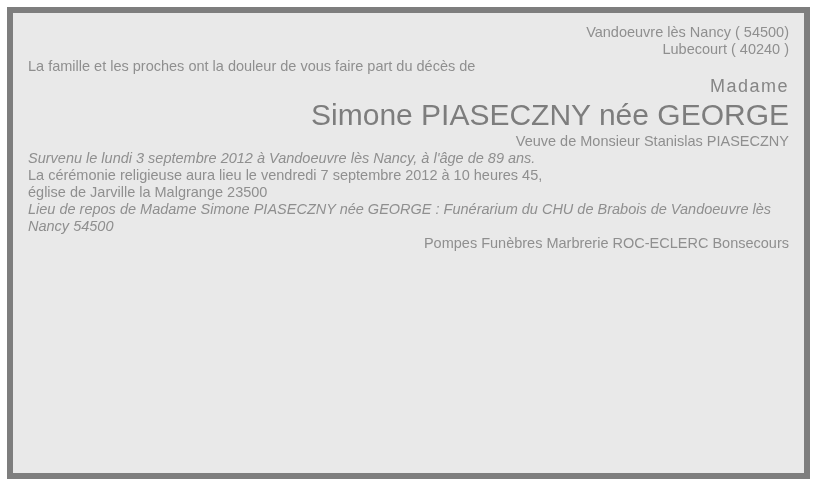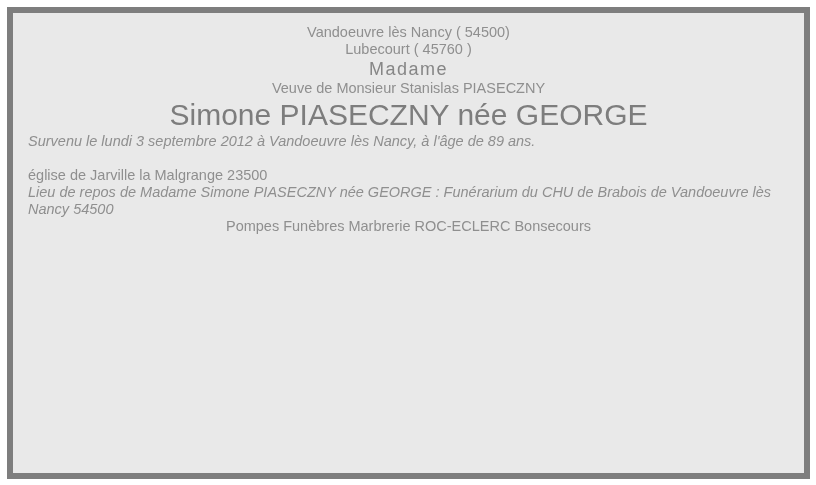--- a/index.html
+++ b/index.html
@@ -25,54 +25,55 @@
     background: #e9e9e9;
     padding: 11px 15px 0 15px;
     overflow: hidden;
   }
   .doc {
     color: #8f8f8f;
     font-size: 14.5px;
     line-height: 17px;
   }
   .doc p { margin: 0; }
-  .center { text-align: center; }
+  .center { text-align: right; }
   .intro     { margin-top: 15px; }
   .civility  { margin-top: 19px; font-size: 18px; line-height: 22px; letter-spacing: 1.5px; color: #868686; }
   .name      { margin-top: 28px; font-size: 30px; line-height: 36px; color: #7d7d7d; font-weight: 400; }
   .relation  { margin-top: 18px; }
   .death     { margin-top: 17px; font-style: italic; }
   .ceremony  { margin-top: 17px; }
   .repose    { margin-top: 15px; font-style: italic; }
   .notice    { margin-top: 9px; }
   .home      { margin-top: 12px; }
   .company   { margin-top: 19px; }
 </style>
 </head>
 <body>
 
 <div class="frame">
   <div class="doc">
 
     <p class="center locations">
       <span>Vandoeuvre lès Nancy ( 54500)</span><br>
-      <span>Lubecourt ( 45760 )</span>
+      <span>Lubecourt ( 40240 )</span>
     </p>
 
+    <p class="intro">La famille et les proches ont la douleur de vous faire part du décès de</p>
 
     <p class="center civility">Madame</p>
 
+    <p class="center name">Simone PIASECZNY née GEORGE</p>
+
     <p class="center relation">Veuve de Monsieur Stanislas PIASECZNY</p>
-
-    <p class="center name">Simone PIASECZNY née GEORGE</p>
 
     <p class="death">Survenu le lundi 3 septembre 2012 à Vandoeuvre lès Nancy, à l'âge de 89 ans.</p>
 
     <p class="ceremony">
-      <br>
+      <span>La cérémonie religieuse aura lieu le vendredi 7 septembre 2012 à 10 heures 45,</span><br>
       <span>église de Jarville la Malgrange 23500</span>
     </p>
 
     <p class="repose">Lieu de repos de Madame Simone PIASECZNY née GEORGE : Funérarium du CHU de Brabois de Vandoeuvre lès Nancy 54500</p>
 
 
 
     <p class="center company">Pompes Funèbres Marbrerie ROC-ECLERC Bonsecours</p>
 
   </div>

